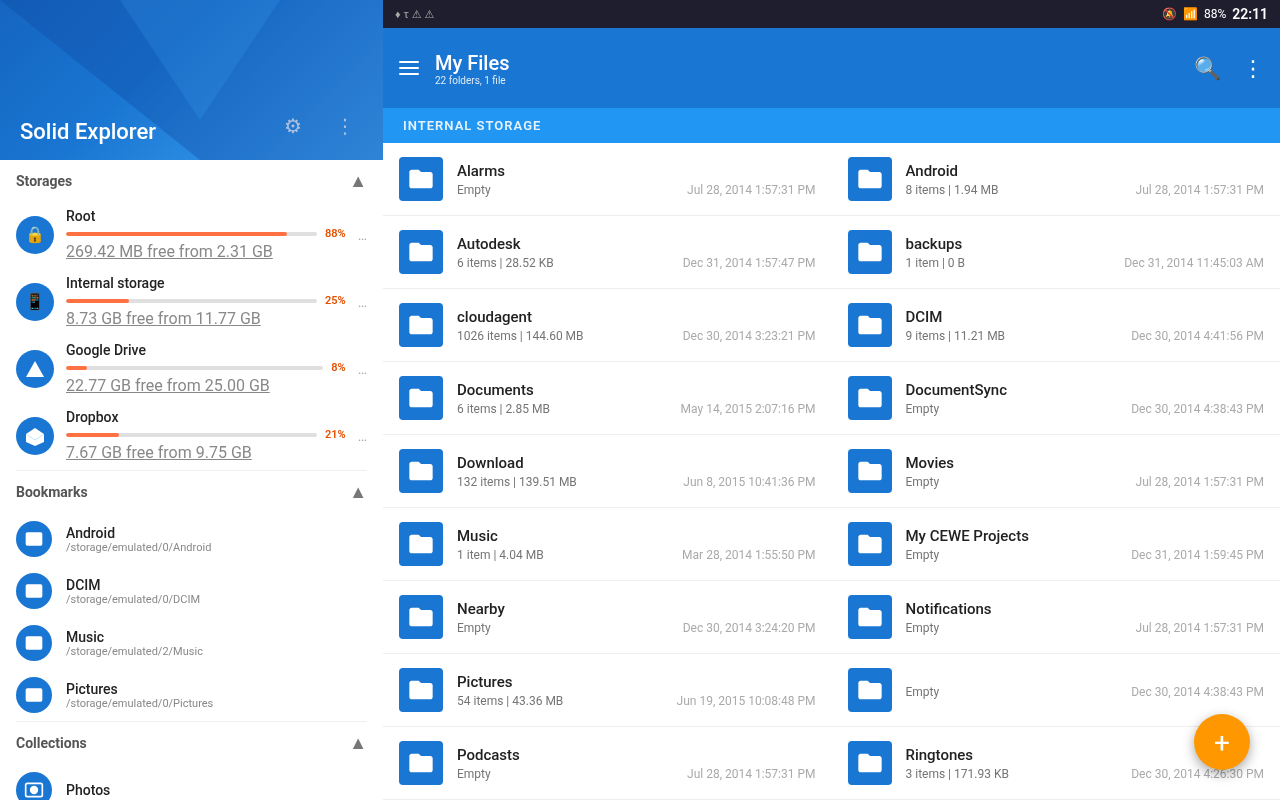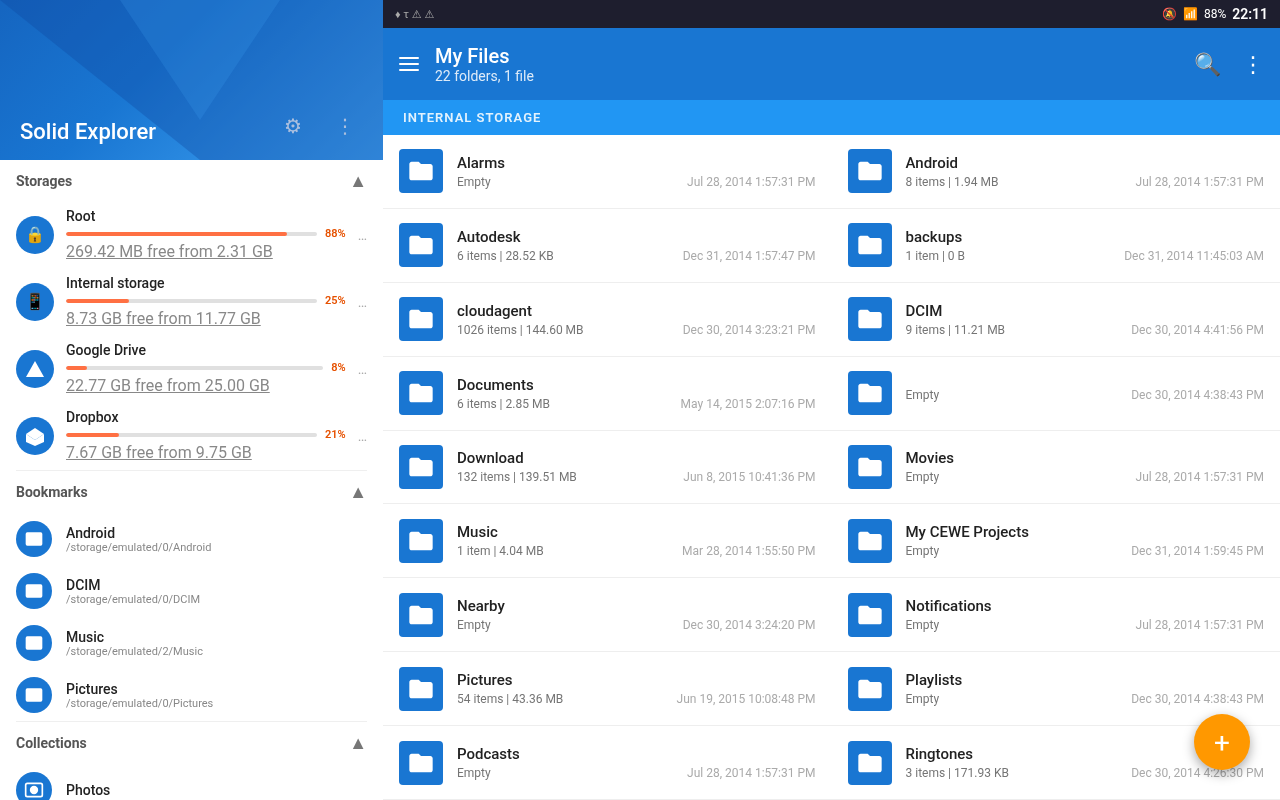--- a/index.html
+++ b/index.html
@@ -250,35 +250,35 @@
       flex-direction: column;
       background: #f5f5f5;
     }
 
     .main-header {
       background: #1976d2;
       color: #fff;
       display: flex;
       align-items: center;
       padding: 0 16px;
-      height: 72px;
+      height: 80px;
       gap: 16px;
     }
 
     .main-header-title {
       flex: 1;
     }
 
     .main-header-title h1 {
       font-size: 20px;
       font-weight: 500;
     }
 
     .main-header-title p {
-      font-size: 14px;
+      font-size: 10px;
       opacity: 0.85;
     }
 
     .main-header-icons {
       display: flex;
       gap: 20px;
     }
 
     .main-sub-header {
       background: #2196f3;
@@ -715,20 +715,21 @@
       </div>
     </div>
 
     <div class="file-item">
       <div class="folder-icon">
         <svg viewBox="0 0 24 24">
             <path d="M10 4H4c-1.1 0-2 .9-2 2v12c0 1.1.9 2 2 2h16c1.1 0 2-.9 2-2V8c0-1.1-.9-2-2-2h-8l-2-2z"></path>
           </svg>
       </div>
       <div class="file-info">
+        <div class="file-name">DocumentSync</div>
         <div class="file-meta">
           <span class="file-meta-left">Empty</span>
           <span class="file-meta-right">Dec 30, 2014 4:38:43 PM</span>
         </div>
       </div>
     </div>
 
     <div class="file-item">
       <div class="folder-icon">
         <svg viewBox="0 0 24 24">
@@ -834,21 +835,20 @@
       </div>
     </div>
 
     <div class="file-item">
       <div class="folder-icon">
         <svg viewBox="0 0 24 24">
             <path d="M10 4H4c-1.1 0-2 .9-2 2v12c0 1.1.9 2 2 2h16c1.1 0 2-.9 2-2V8c0-1.1-.9-2-2-2h-8l-2-2z"></path>
           </svg>
       </div>
       <div class="file-info">
-        <div class="file-name">Playlists</div>
         <div class="file-meta">
           <span class="file-meta-left">Empty</span>
           <span class="file-meta-right">Dec 30, 2014 4:38:43 PM</span>
         </div>
       </div>
     </div>
 
     <div class="file-item">
       <div class="folder-icon">
         <svg viewBox="0 0 24 24">

